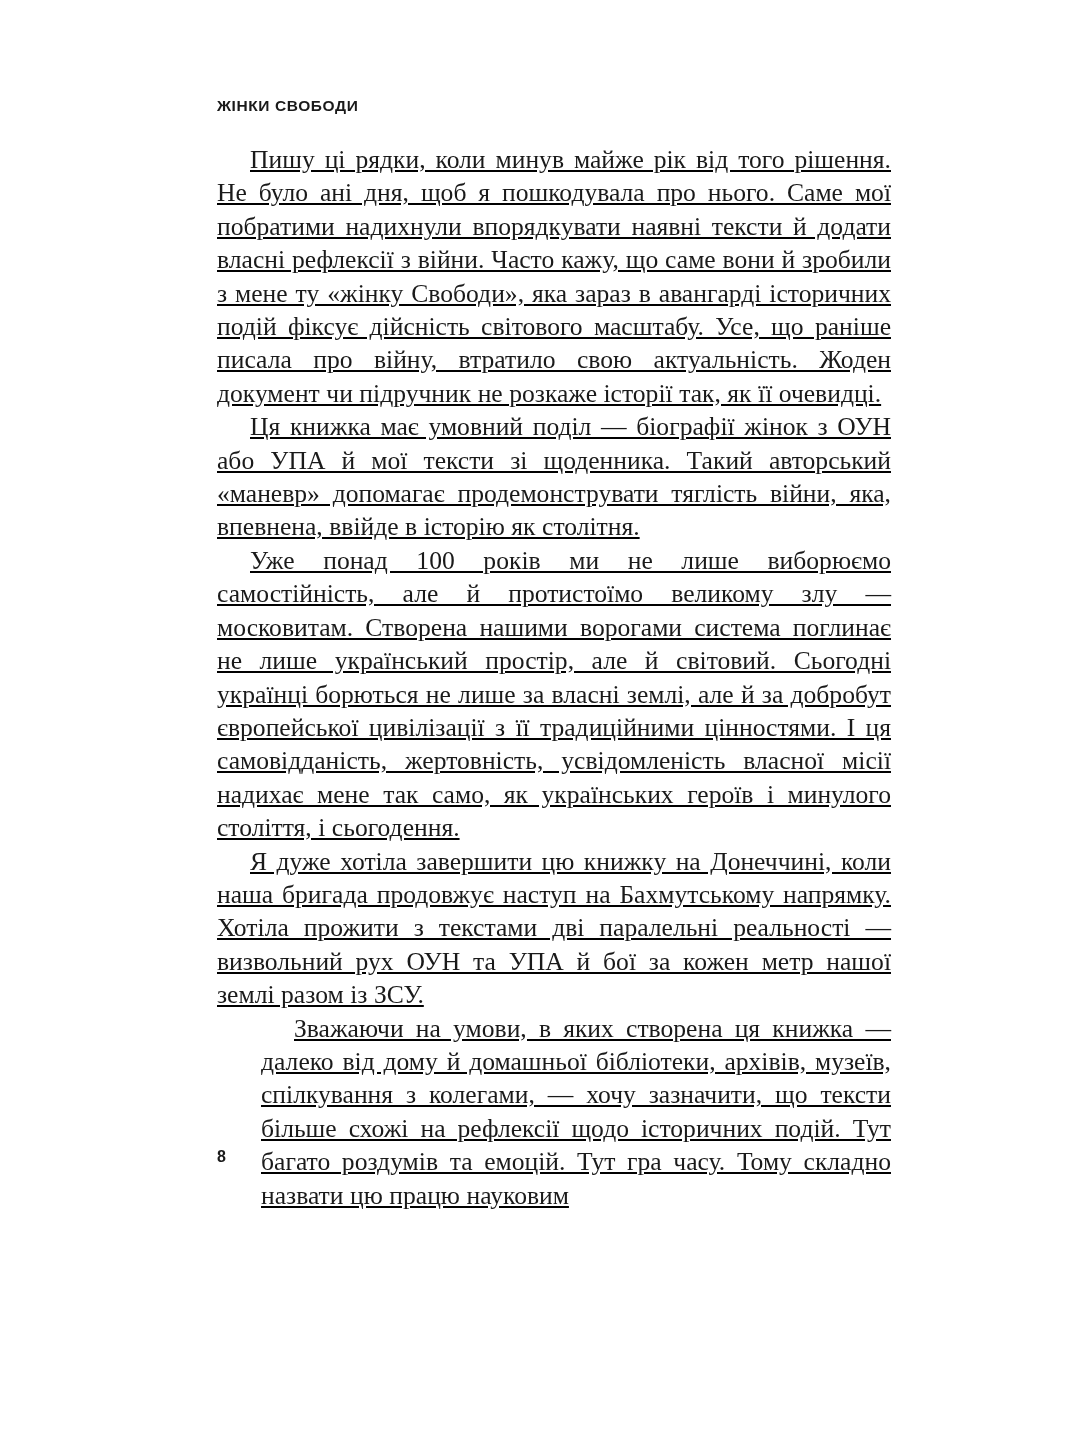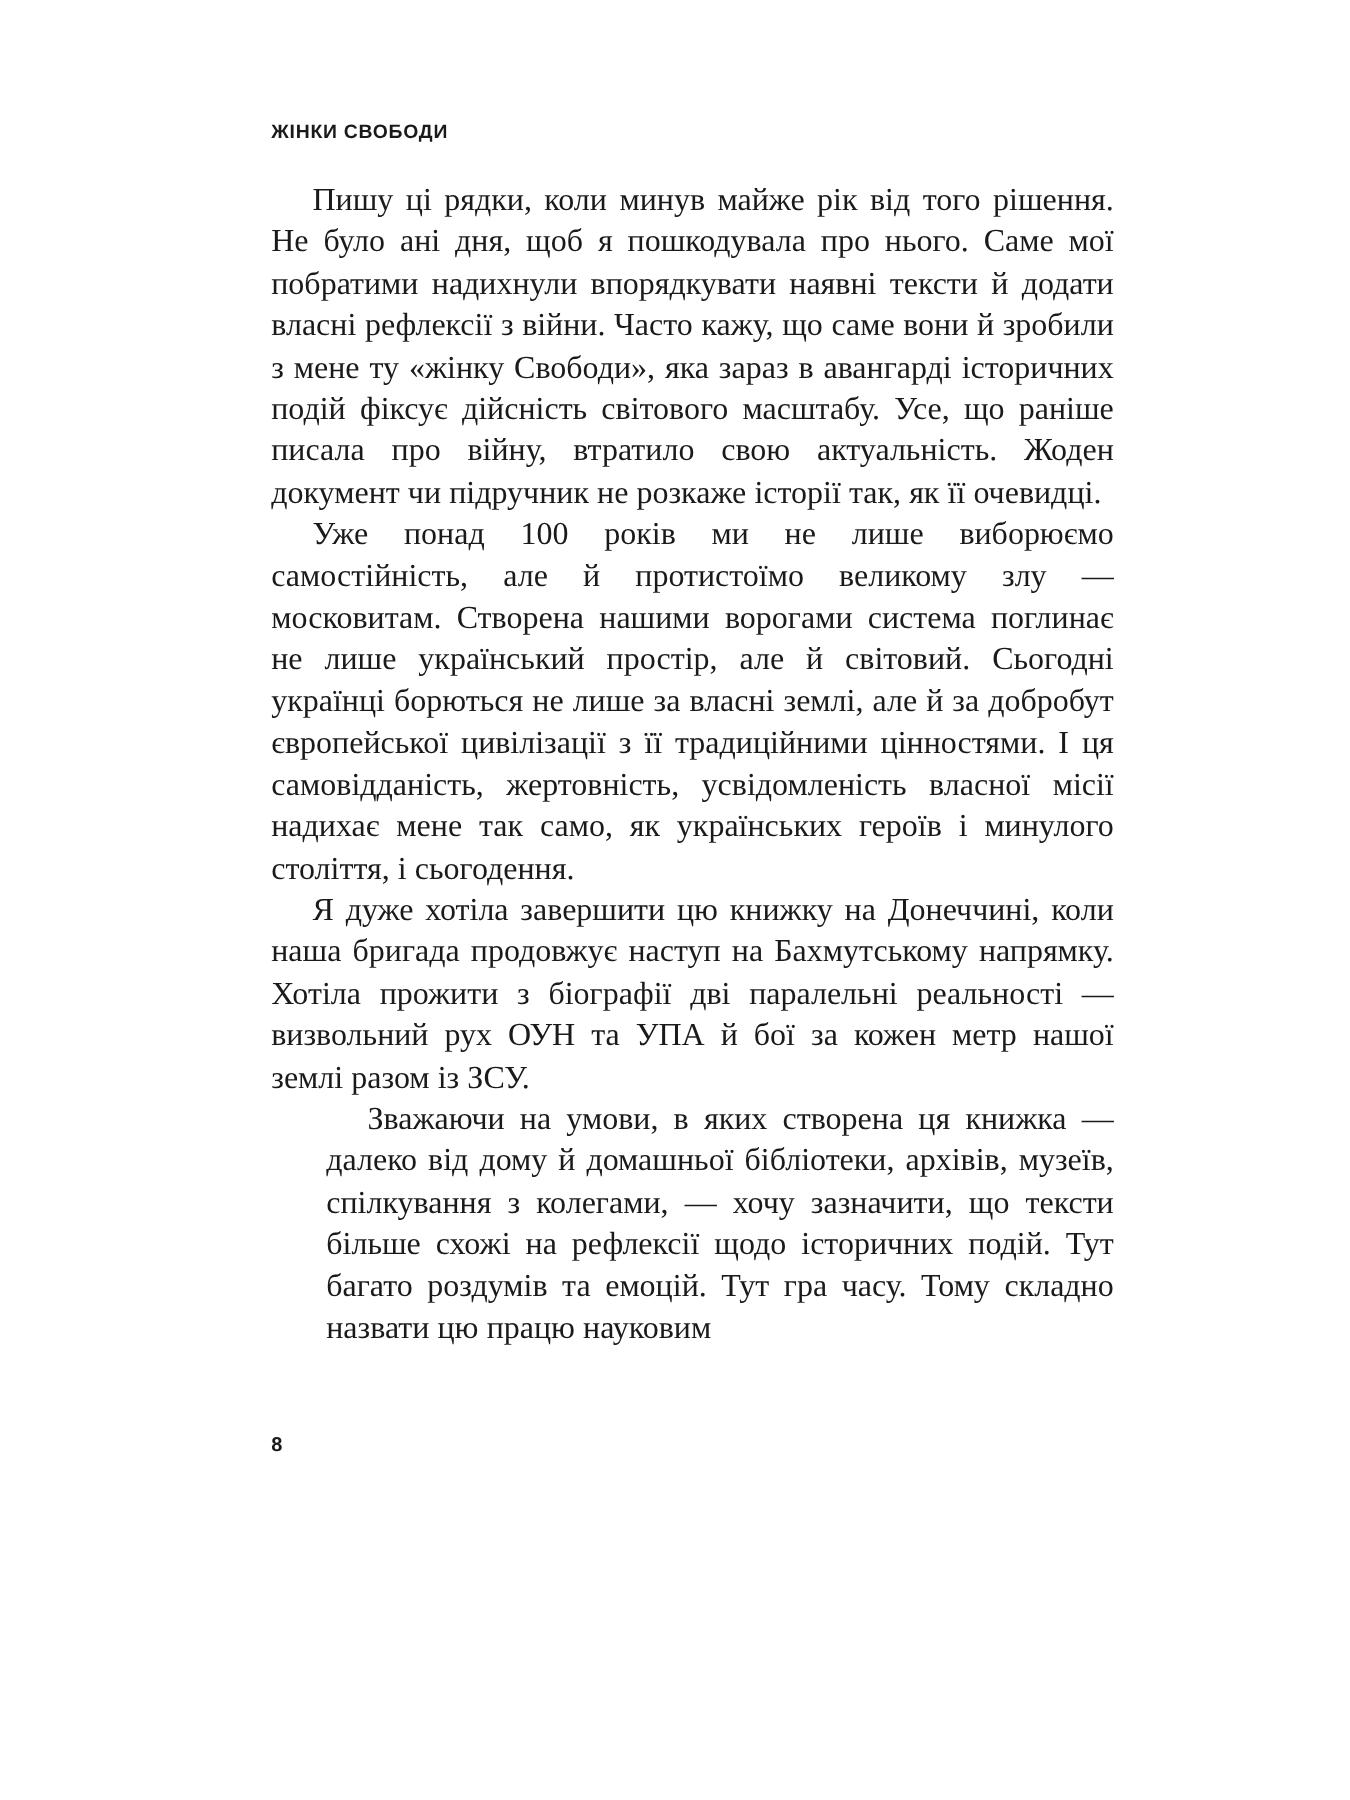--- a/index.html
+++ b/index.html
@@ -24,20 +24,21 @@
     font-size: 15.5px;
     letter-spacing: 0.6px;
     color: #1a1a1a;
     white-space: nowrap;
   }
   .text-block {
     position: absolute;
     left: 217px;
     top: 143px;
     width: 674px;
+    text-decoration: underline;
   }
   .para {
     margin: 0;
     font-family: "Liberation Serif", "DejaVu Serif", serif;
     font-size: 25.6px;
     line-height: 33.4px;
     color: #1a1a1a;
     text-align: justify;
     text-indent: 33px;
     -webkit-hyphens: none;
@@ -60,20 +61,21 @@
 </style>
 </head>
 <body>
 
 <div class="page">
 
   <div class="running-head">ЖІНКИ СВОБОДИ</div>
 
   <div class="text-block">
     <p class="para">Пишу ці рядки, коли минув майже рік від того рішення. Не було ані дня, щоб я пошкодувала про нього. Саме мої побратими надихнули впорядкувати наявні тексти й додати власні рефлексії з війни. Часто кажу, що саме вони й зробили з мене ту «жінку Свободи», яка зараз в авангарді історичних подій фіксує дійсність світового масштабу. Усе, що раніше писала про війну, втратило свою актуальність. Жоден документ чи підручник не розкаже історії так, як її очевидці.</p>
+    <p class="para">Ця книжка має умовний поділ — біографії жінок з ОУН або УПА й мої тексти зі щоденника. Такий авторський «маневр» допомагає продемонструвати тяглість війни, яка, впевнена, ввійде в історію як столітня.</p>
     <p class="para">Уже понад 100 років ми не лише виборюємо самостійність, але й протистоїмо великому злу — московитам. Створена нашими ворогами система поглинає не лише український простір, але й світовий. Сьогодні українці борються не лише за власні землі, але й за добробут європейської цивілізації з її традиційними цінностями. І ця самовідданість, жертовність, усвідомленість власної місії надихає мене так само, як українських героїв і минулого століття, і сьогодення.</p>
-    <p class="para">Я дуже хотіла завершити цю книжку на Донеччині, коли наша бригада продовжує наступ на Бахмутському напрямку. Хотіла прожити з біографії дві паралельні реальності — визвольний рух ОУН та УПА й бої за кожен метр нашої землі разом із ЗСУ.</p>
+    <p class="para">Я дуже хотіла завершити цю книжку на Донеччині, коли наша бригада продовжує наступ на Бахмутському напрямку. Хотіла прожити з текстами дві паралельні реальності — визвольний рух ОУН та УПА й бої за кожен метр нашої землі разом із ЗСУ.</p>
     <p class="para last-loose">Зважаючи на умови, в яких створена ця книжка — далеко від дому й домашньої бібліотеки, архівів, музеїв, спілкування з колегами, — хочу зазначити, що тексти більше схожі на рефлексії щодо історичних подій. Тут багато роздумів та емоцій. Тут гра часу. Тому складно назвати цю працю науковим</p>
   </div>
 
   <div class="folio">8</div>
 
 </div>
 
 </body></html>

